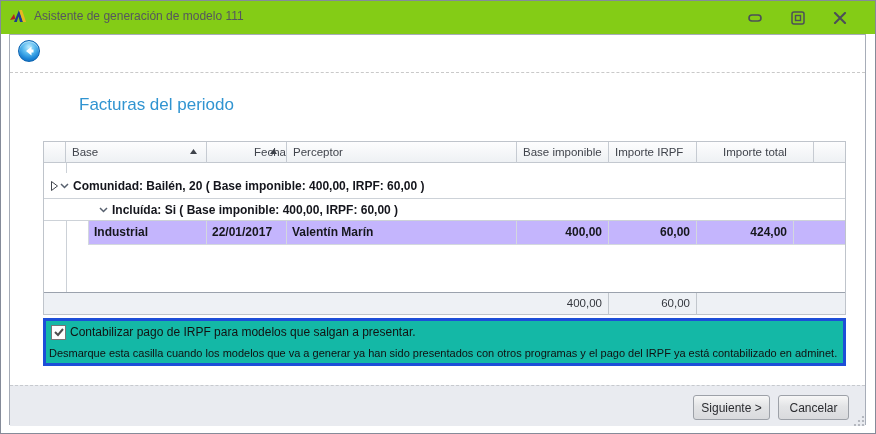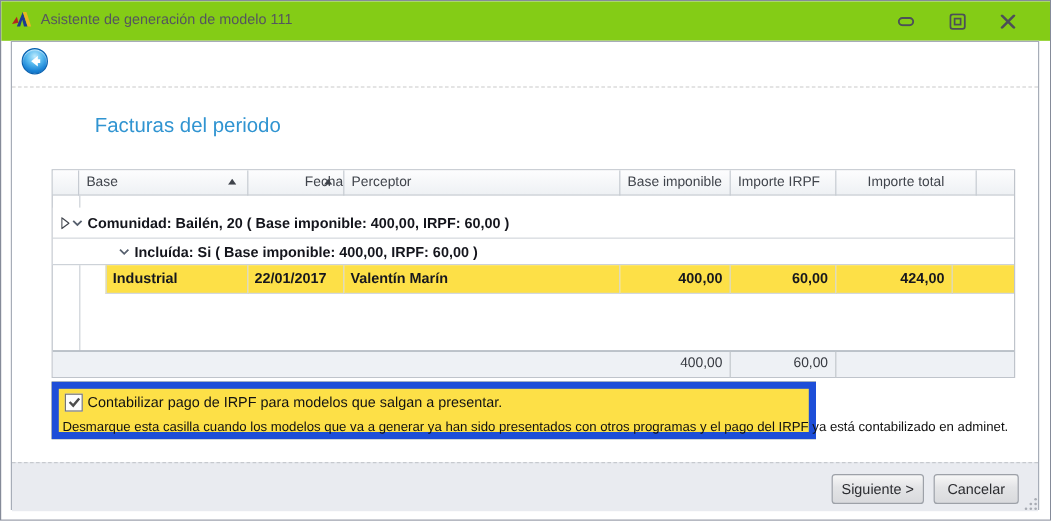--- a/index.html
+++ b/index.html
@@ -29,27 +29,27 @@
   .grid{position:absolute;left:42px;top:140px;width:803px;height:174px;border:1px solid #bfc4cb;box-sizing:border-box;background:#fff;}
   .grid *{box-sizing:border-box;}
   .gh-row{position:absolute;left:0;top:0;width:801px;height:21px;background:linear-gradient(#fdfdfe,#eef1f4);border-bottom:1px solid #c3c8cf;}
   .hcell{position:absolute;top:0;height:21px;line-height:20px;font-size:11.5px;color:#40444c;padding-left:6px;border-right:1px solid #c6cbd2;white-space:nowrap;overflow:hidden;}
   .sort{position:absolute;top:7px;width:7px;height:5px;}
   .vline-ind{position:absolute;left:22px;top:21px;width:0;height:129px;border-left:1px solid #ccd1d7;}
   .grp-row{position:absolute;left:0;width:801px;border-bottom:1px solid #cdd2d8;background:#fff;}
   .grp-text{position:absolute;top:0;font-size:12px;font-weight:bold;color:#14151c;white-space:nowrap;}
   .chev{position:absolute;width:9px;height:6px;}
   .row-ind{position:absolute;left:7px;width:7px;height:10px;}
-  .dcell{position:absolute;top:79px;height:24px;border-right:1px solid #d3d8de;border-bottom:1px solid #d3d8de;font-size:12px;font-weight:bold;color:#16171d;line-height:23px;white-space:nowrap;overflow:hidden;background:#fde047;}
+  .dcell{position:absolute;top:79px;height:24px;border-right:1px solid #d3d8de;border-bottom:1px solid #d3d8de;font-size:12px;font-weight:bold;color:#16171d;line-height:23px;white-space:nowrap;overflow:hidden;background:#c4b5fd;}
   .dcell.txt{padding-left:5px;}
   .dcell.num{text-align:right;padding-right:6px;}
   .sum-row{position:absolute;left:0;top:150px;width:801px;height:22px;background:#eef1f5;border-top:1px solid #9ba2ad;}
   .scell{position:absolute;top:0;height:22px;line-height:21px;font-size:11.5px;color:#35383f;text-align:right;padding-right:6px;border-right:1px solid #c2c7cd;}
   
-  .notice{position:absolute;left:42px;top:317px;width:637px;height:48px;border:6px solid #1d4ed8;box-sizing:border-box;background:#fde047;}
+  .notice{position:absolute;left:42px;top:317px;width:803px;height:48px;border:3px solid #1d4ed8;box-sizing:border-box;background:#14b8a6;}
   .cb{position:absolute;left:5px;top:4px;width:13px;height:13px;border:1px solid #767676;background:#fdfdfd;display:flex;align-items:center;justify-content:center;cursor:pointer;}
   .cb-label{position:absolute;left:24px;top:4px;font-size:12px;color:#121212;white-space:nowrap;}
   .notice-desc{position:absolute;left:3px;top:26px;width:796px;font-size:11px;color:#101010;white-space:nowrap;overflow:hidden;}
   
   .footer{position:absolute;left:9px;top:384px;width:855px;height:40px;background:#e9ebf0;border-top:1px dashed #c6c9ce;}
   .btn{position:absolute;top:394px;height:25px;font-family:"Liberation Sans","DejaVu Sans",sans-serif;font-size:12px;color:#2b2c30;
     background:linear-gradient(#f7f7f7,#e3e4e6 45%,#d9dadd);border:1px solid #9da1a8;border-radius:3px;cursor:pointer;}
   .btn-next{left:692px;width:77px;}
   .btn-cancel{left:777px;width:71px;}
   .grip{position:absolute;left:852px;top:412px;width:12px;height:12px;cursor:nwse-resize;}

